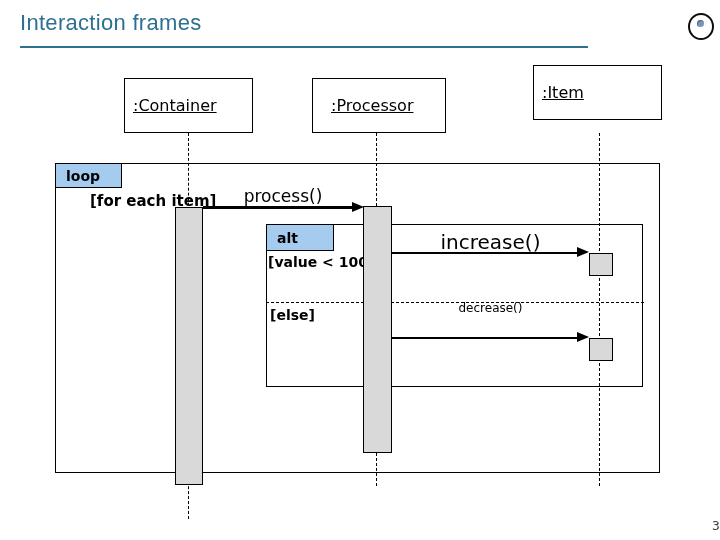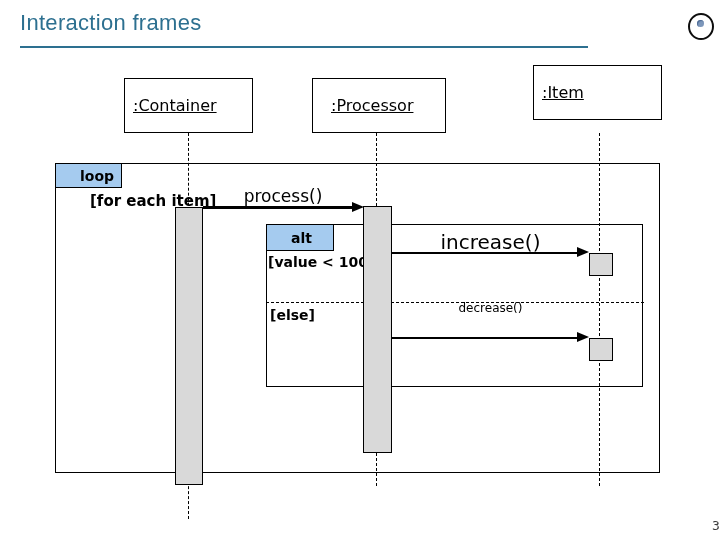--- a/index.html
+++ b/index.html
@@ -30,21 +30,21 @@
   .lifeline{width:0;border-left:1.5px dashed #000;}
   .ll-container{left:188px;top:133px;height:386px;}
   .ll-processor{left:376px;top:133px;height:353px;}
   .ll-item{left:599px;top:133px;height:353px;}
 
   
   .frame{border:1.5px solid #000;background:transparent;}
   .loop-frame{left:55px;top:163px;width:603px;height:308px;}
   .alt-frame{left:266px;top:224px;width:375px;height:161px;}
   .frame-tag{background:#A5CBEF;border:1.5px solid #000;display:flex;align-items:center;}
-  .frame-tag span{font-size:14px;font-weight:700;padding-left:24px;color:#000;}
+  .frame-tag span{font-size:14px;font-weight:700;padding-left:10px;color:#000;}
   .loop-tag{left:55px;top:163px;width:65px;height:23px;}
   .alt-tag{left:266px;top:224px;width:66px;height:25px;}
   .guard{font-size:14px;font-weight:600;color:#000;white-space:nowrap;}
   .guard-loop{left:57px;top:192px;font-size:15px;padding-left:33px;}
   .guard-if{left:268px;top:254px;}
   .guard-else{left:270px;top:307px;}
   .alt-divider{left:266px;top:302px;width:378px;height:0;border-top:1.5px dashed #000;}
 
   
   .activation{background:#D9D9D9;border:1px solid #000;}

